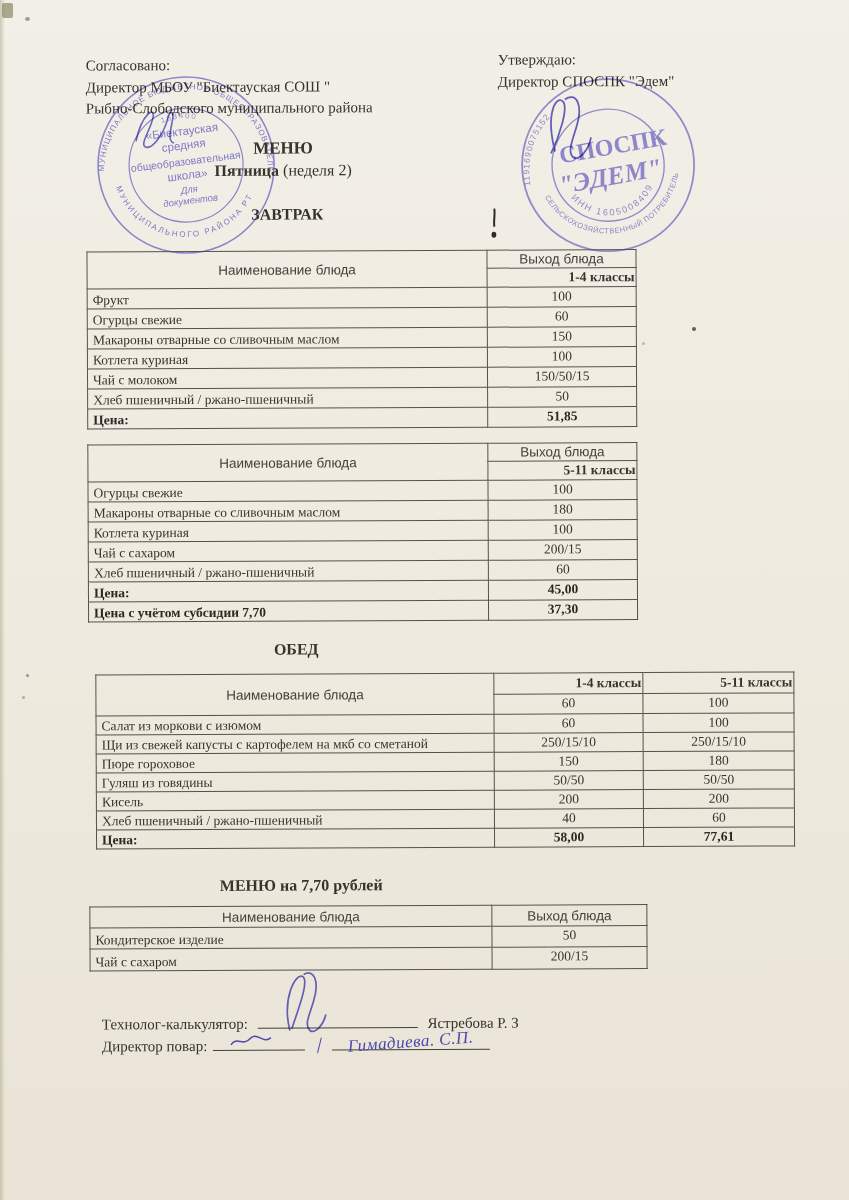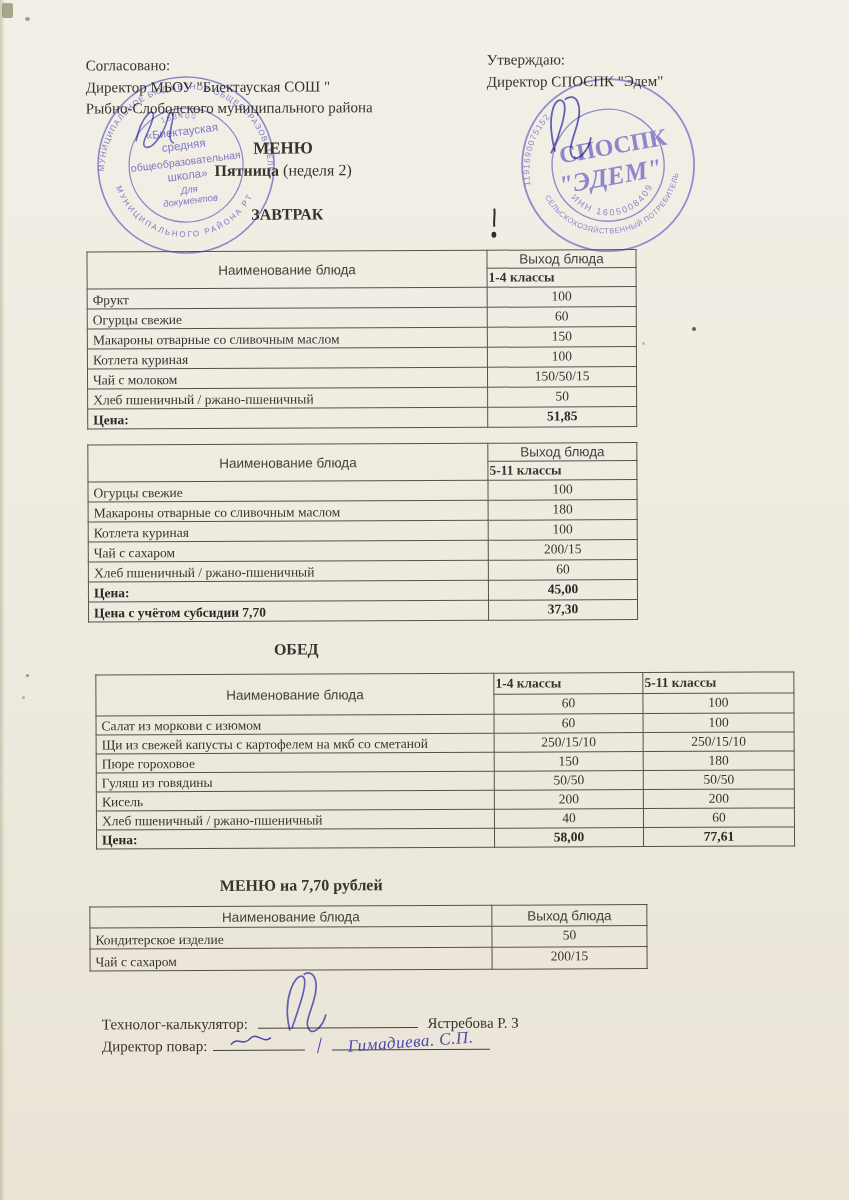--- a/index.html
+++ b/index.html
@@ -18,21 +18,21 @@
   
   .title-box{position:absolute;text-align:center;white-space:nowrap;}
   .b{font-weight:bold;}
   
   table.menu{border-collapse:collapse;table-layout:fixed;background:transparent;}
   table.menu td{border:1.2px solid #56524a;overflow:hidden;}
   td.nm{vertical-align:bottom;text-align:left;font-size:13.5px;line-height:15px;padding:0 0 1px 5px;}
   td.vl{vertical-align:top;text-align:center;font-size:13.5px;line-height:15px;padding-top:1px;}
   td.hname{vertical-align:middle;text-align:center;font-family:"Liberation Sans",sans-serif;font-size:13.5px;color:#45423c;}
   td.hout{vertical-align:middle;text-align:center;font-family:"Liberation Sans",sans-serif;font-size:13.5px;color:#45423c;}
-  td.hclass{vertical-align:middle;text-align:left;font-weight:bold;font-size:13.5px;}
+  td.hclass{vertical-align:middle;text-align:right;font-weight:bold;font-size:13.5px;}
   tr.bold td{font-weight:bold;color:#2b2925;}
   .abs{position:absolute;}
   
   .stamp{position:absolute;mix-blend-mode:multiply;opacity:.85;}
   .sig{position:absolute;mix-blend-mode:multiply;}
   .handname{font-style:italic;color:#4c48ae;font-size:17px;letter-spacing:.5px;display:inline-block;transform:rotate(-4deg) translateY(-3px);}
   .slash{display:inline-block;border-left:1.6px solid #4c48ae;height:16px;transform:rotate(14deg);margin:0 8px -3px 8px;}
   .footer-line{position:absolute;font-size:15px;white-space:nowrap;}
   .inkmark{position:absolute;z-index:4;}
 </style>
@@ -49,21 +49,21 @@
   <div class="speck" style="left:642px;top:342px;width:3px;height:3px;opacity:.3;"></div>
 
   <div class="content">
 
     <div class="hdr" style="left:88px;top:54px;">
       <div>Согласовано:</div>
       <div>Директор МБОУ "Биектауская  СОШ "</div>
       <div>Рыбно-Слободского муниципального района</div>
     </div>
 
-    <div class="hdr" style="left:489px;top:50px;">
+    <div class="hdr" style="left:500px;top:50px;">
       <div>Утверждаю:</div>
       <div>Директор СПОСПК "Эдем"</div>
     </div>
 
     <svg class="stamp" style="left:92px;top:68px;" width="192" height="192" viewBox="0 0 192 192">
       <g stroke="#6a66c0" fill="none" opacity="0.9">
         <circle cx="96" cy="96" r="88" stroke-width="1.6"></circle>
         <circle cx="96" cy="96" r="57" stroke-width="1.2"></circle>
       </g>
       <defs>

